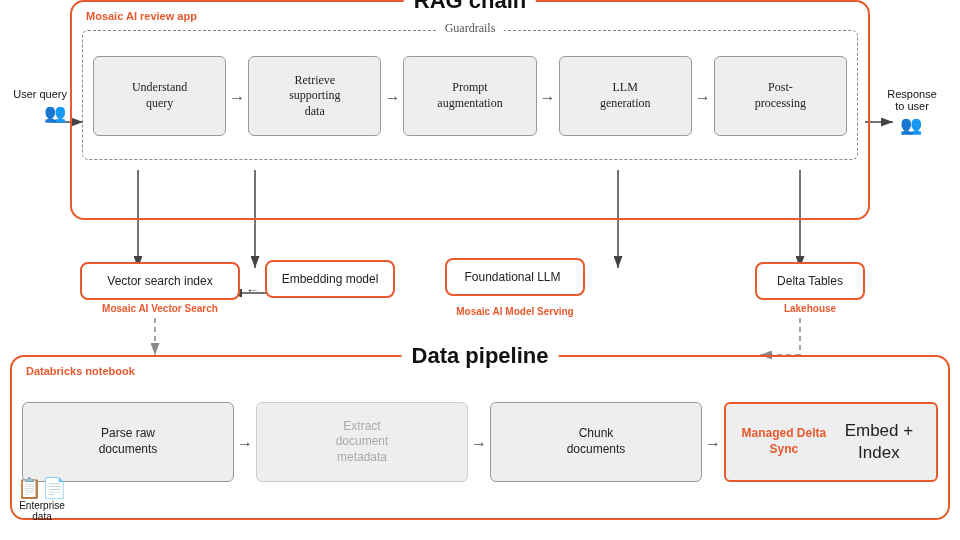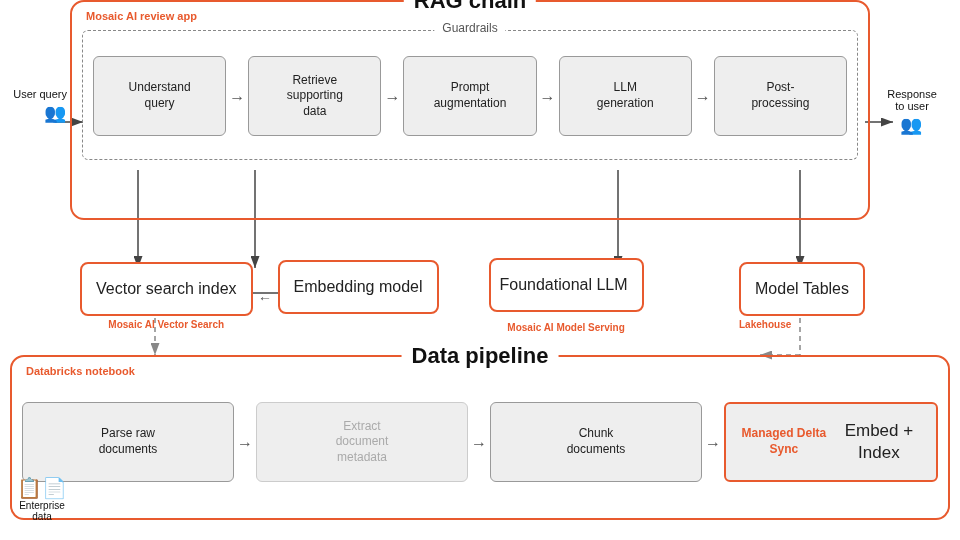--- a/index.html
+++ b/index.html
@@ -50,20 +50,21 @@
 
     
     .guardrails-box {
       position: absolute;
       top: 28px;
       left: 10px;
       right: 10px;
       height: 130px;
       border: 1.5px dashed #888;
       border-radius: 6px;
+      font-family: Liberation Serif, serif;
     }
     .guardrails-label {
       position: absolute;
       top: -10px;
       left: 50%;
       transform: translateX(-50%);
       background: #fff;
       font-size: 12px;
       color: #555;
       padding: 0 8px;
@@ -128,23 +129,23 @@
       font-size: 18px;
       display: block;
       margin: 2px auto 0;
     }
     .bottom-box {
       background: #fff;
       border: 2px solid #e85a2e;
       border-radius: 8px;
       padding: 8px 14px;
       text-align: center;
-      font-size: 16px;
+      font-size: 12px;
       color: #222;
-      height: 54px;
+      height: 38px;
       display: flex;
       align-items: center;
       justify-content: center;
     }
 
     
     .data-pipeline-section {
       position: absolute;
       top: 355px;
       left: 10px;
@@ -345,23 +346,23 @@
       <div class="bottom-box" style="min-width:140px;padding-left:9px;">
         <span>Foundational LLM</span>
       </div>
       <div style="font-size:10px;color:#e85a2e;font-weight:bold;text-align:center;margin-top:10px;">Mosaic AI Model Serving</div>
     </div>
 
     <div style="flex:1;"></div>
 
     <div style="position:relative;">
       <div class="bottom-box" style="min-width:110px;">
-        <span>Model Tables</span>
-      </div>
-      <div style="font-size:10px;color:#e85a2e;font-weight:bold;text-align:left;margin-top:3px;">Lakehouse</div>
+        <span>Delta Tables</span>
+      </div>
+      <div style="font-size:10px;color:#e85a2e;font-weight:bold;text-align:center;margin-top:3px;">Lakehouse</div>
     </div>
 
   </div>
 
   <div class="data-pipeline-section">
     <span class="dp-label">Data pipeline</span>
     <span class="databricks-label">Databricks notebook</span>
 
     <div class="dp-steps-row">
       <div class="dp-step-box">

